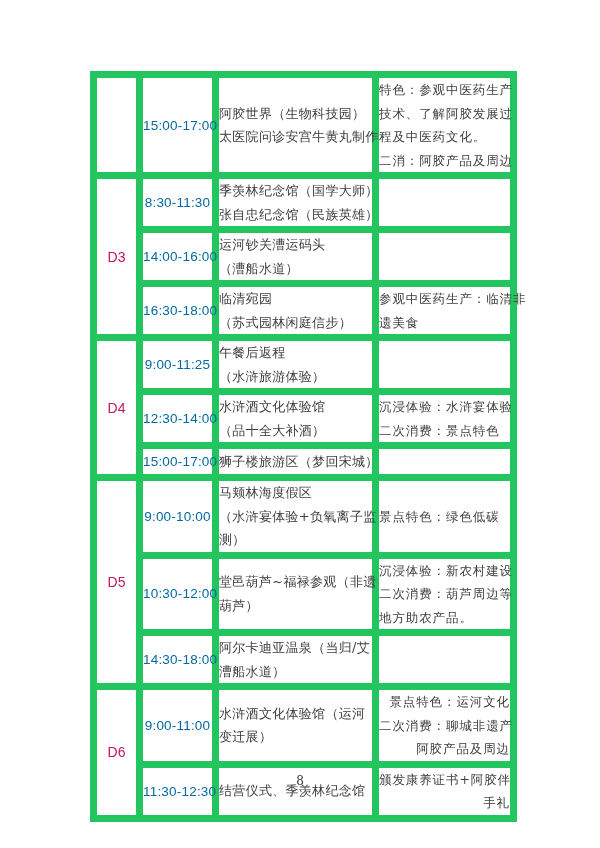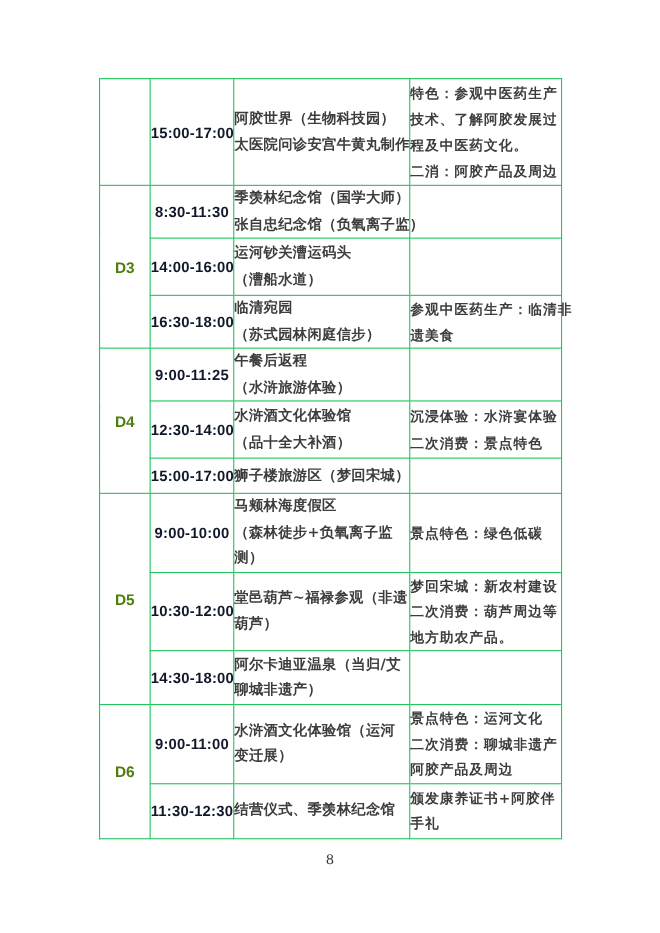--- a/index.html
+++ b/index.html
@@ -7,35 +7,34 @@
     width:600px;height:848px;background:#ffffff;position:relative;overflow:hidden;
     font-family:"DejaVu Serif", serif;
     color:#3d3d3d;
   }
   .page{position:absolute;left:0;top:0;width:600px;height:848px;background:#ffffff;}
   table.itin{
     position:absolute;left:90px;top:71px;width:420px;
     border-collapse:collapse;table-layout:fixed;
   }
   table.itin td{
-    border:1px solid #22c55e;
+    border:7px solid #22c55e;
     vertical-align:middle;
     padding:0;
     overflow:visible;
-    font-weight:bold;
   }
   td.day{
     text-align:center;
     font-family:"Liberation Sans", sans-serif;
-    font-size:14px;color:#4d7c0f;
+    font-size:14px;color:#be185d;
   }
   td.time{
     text-align:center;
     font-family:"Liberation Sans", sans-serif;
-    font-size:13.5px;color:#0f172a;
+    font-size:13.5px;color:#0369a1;
     white-space:nowrap;
     letter-spacing:0.2px;
   }
   td.act{
     text-align:left;
     font-size:13px;
     padding:0 2px;
   }
   td.act div{
     line-height:23.5px;
@@ -45,21 +44,21 @@
   td.notes{
     text-align:left;
     font-size:12.5px;
     padding:0 5px;
   }
   td.notes div{
     line-height:23.5px;
     white-space:nowrap;
     letter-spacing:0.9px;
   }
-  td.notes.center{text-align:left;}
+  td.notes.center{text-align:right;}
   .page-number{
     position:absolute;left:90px;top:774px;width:420px;
     text-align:center;
     font-size:12px;color:#333333;
     font-family:"DejaVu Serif", serif;
   }
 </style>
 </head>
 <body>
 
@@ -87,21 +86,21 @@
         <div>程及中医药文化。</div>
         <div>二消：阿胶产品及周边</div>
       </td>
     </tr>
 
     <tr style="height:47px">
       <td class="day" rowspan="3">D3</td>
       <td class="time">8:30-11:30</td>
       <td class="act">
         <div>季羡林纪念馆（国学大师）</div>
-        <div>张自忠纪念馆（负氧离子监）</div>
+        <div>张自忠纪念馆（民族英雄）</div>
       </td>
       <td class="notes"></td>
     </tr>
     <tr style="height:52px">
       <td class="time">14:00-16:00</td>
       <td class="act">
         <div>运河钞关漕运码头</div>
         <div>（漕船水道）</div>
       </td>
       <td class="notes"></td>
@@ -144,44 +143,44 @@
         <div>狮子楼旅游区（梦回宋城）</div>
       </td>
       <td class="notes"></td>
     </tr>
 
     <tr style="height:70px">
       <td class="day" rowspan="3">D5</td>
       <td class="time">9:00-10:00</td>
       <td class="act">
         <div>马颊林海度假区</div>
-        <div>（森林徒步+负氧离子监</div>
+        <div>（水浒宴体验+负氧离子监</div>
         <div>测）</div>
       </td>
       <td class="notes">
         <div>景点特色：绿色低碳</div>
       </td>
     </tr>
     <tr style="height:70px">
       <td class="time">10:30-12:00</td>
       <td class="act">
         <div>堂邑葫芦~福禄参观（非遗</div>
         <div>葫芦）</div>
       </td>
       <td class="notes">
-        <div>梦回宋城：新农村建设</div>
+        <div>沉浸体验：新农村建设</div>
         <div>二次消费：葫芦周边等</div>
         <div>地方助农产品。</div>
       </td>
     </tr>
     <tr style="height:49px">
       <td class="time">14:30-18:00</td>
       <td class="act">
         <div>阿尔卡迪亚温泉（当归/艾</div>
-        <div>聊城非遗产）</div>
+        <div>漕船水道）</div>
       </td>
       <td class="notes"></td>
     </tr>
 
     <tr style="height:71px">
       <td class="day" rowspan="2">D6</td>
       <td class="time">9:00-11:00</td>
       <td class="act">
         <div>水浒酒文化体验馆（运河</div>
         <div>变迁展）</div>

